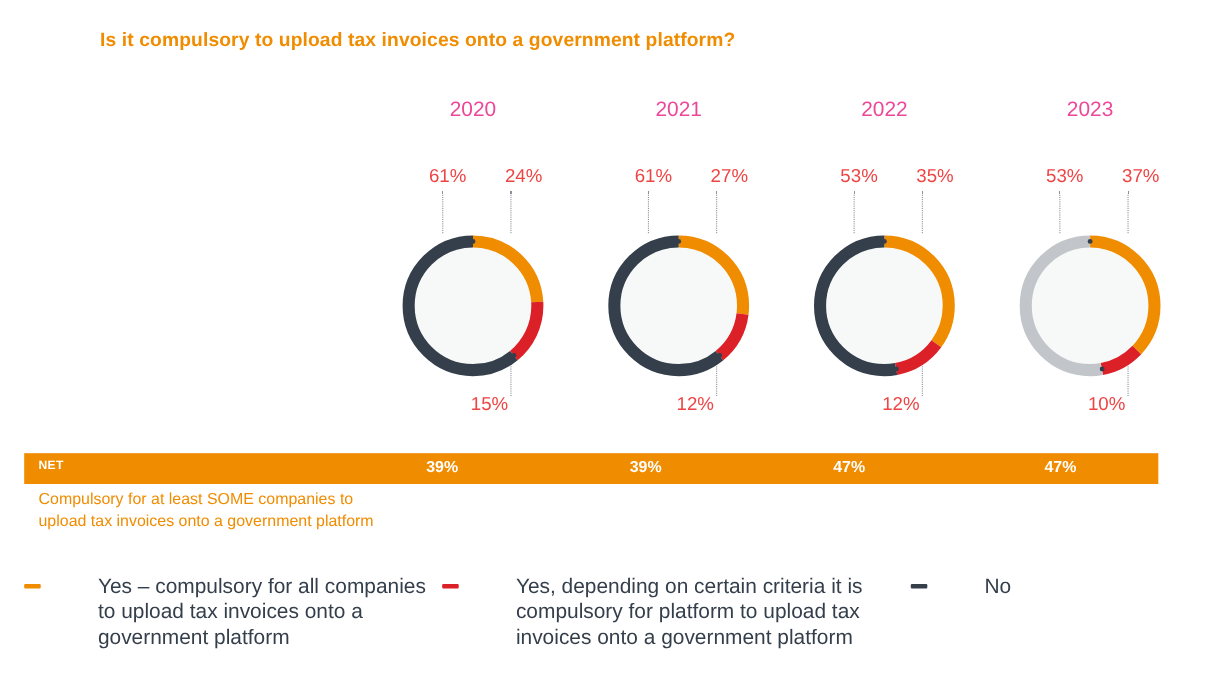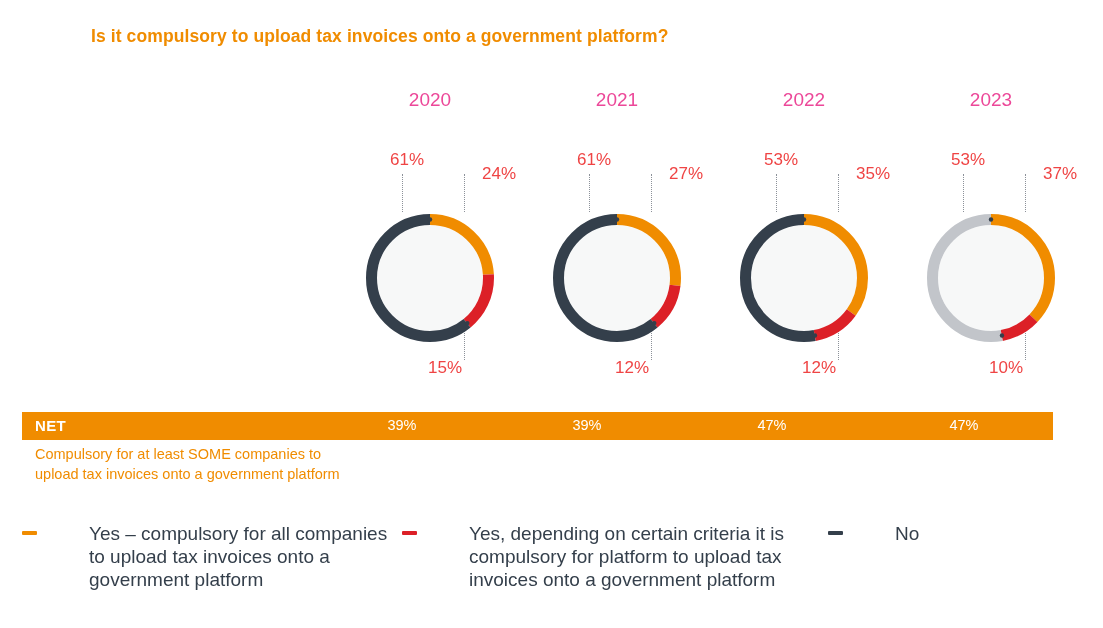--- a/index.html
+++ b/index.html
@@ -24,39 +24,39 @@
     font-size:19px;font-weight:400;color:#ec4899;
   }
   .donut-wrap{position:absolute;top:209px;left:21px;width:138px;height:138px;}
   .donut-svg{display:block;width:138px;height:138px;}
   .pct{
     position:absolute;
     font-size:17px;font-weight:400;color:#ef4444;
     white-space:nowrap;
   }
   .pct-left{top:150px;left:4px;width:80px;text-align:right;}
-  .pct-right{top:164px;left:96px;width:80px;text-align:right;}
+  .pct-right{top:150px;left:96px;width:80px;text-align:center;}
   .pct-bottom{top:358px;left:88px;width:80px;text-align:left;}
   .leader{position:absolute;border-left:1.6px dotted #8C9199;}
   .ldr-left{top:174px;left:62px;height:38px;}
   .ldr-right{top:174px;left:124px;height:38px;}
   .ldr-bottom{top:330px;left:124px;height:30px;}
 
   #net-bar{
     position:absolute;left:22px;top:412px;width:1031px;height:28px;
     background:#F08C00;
   }
   #net-label{
     position:absolute;left:13px;top:5px;
-    font-size:15px;font-weight:700;color:#ffffff;
+    font-size:11px;font-weight:700;color:#ffffff;
     letter-spacing:0.3px;
   }
   .net-val{
     position:absolute;top:5px;width:120px;text-align:center;
-    font-size:14.5px;font-weight:400;color:#ffffff;
+    font-size:14.5px;font-weight:700;color:#ffffff;
   }
   #net-desc{
     position:absolute;left:35px;top:444px;width:430px;
     font-size:14.5px;line-height:20px;color:#F08C00;
   }
   #net-desc div{white-space:nowrap;}
 
   #legend{position:absolute;left:0;top:520px;width:1103px;height:100px;}
   .legend-item{position:absolute;top:0;}
   .legend-dash{

